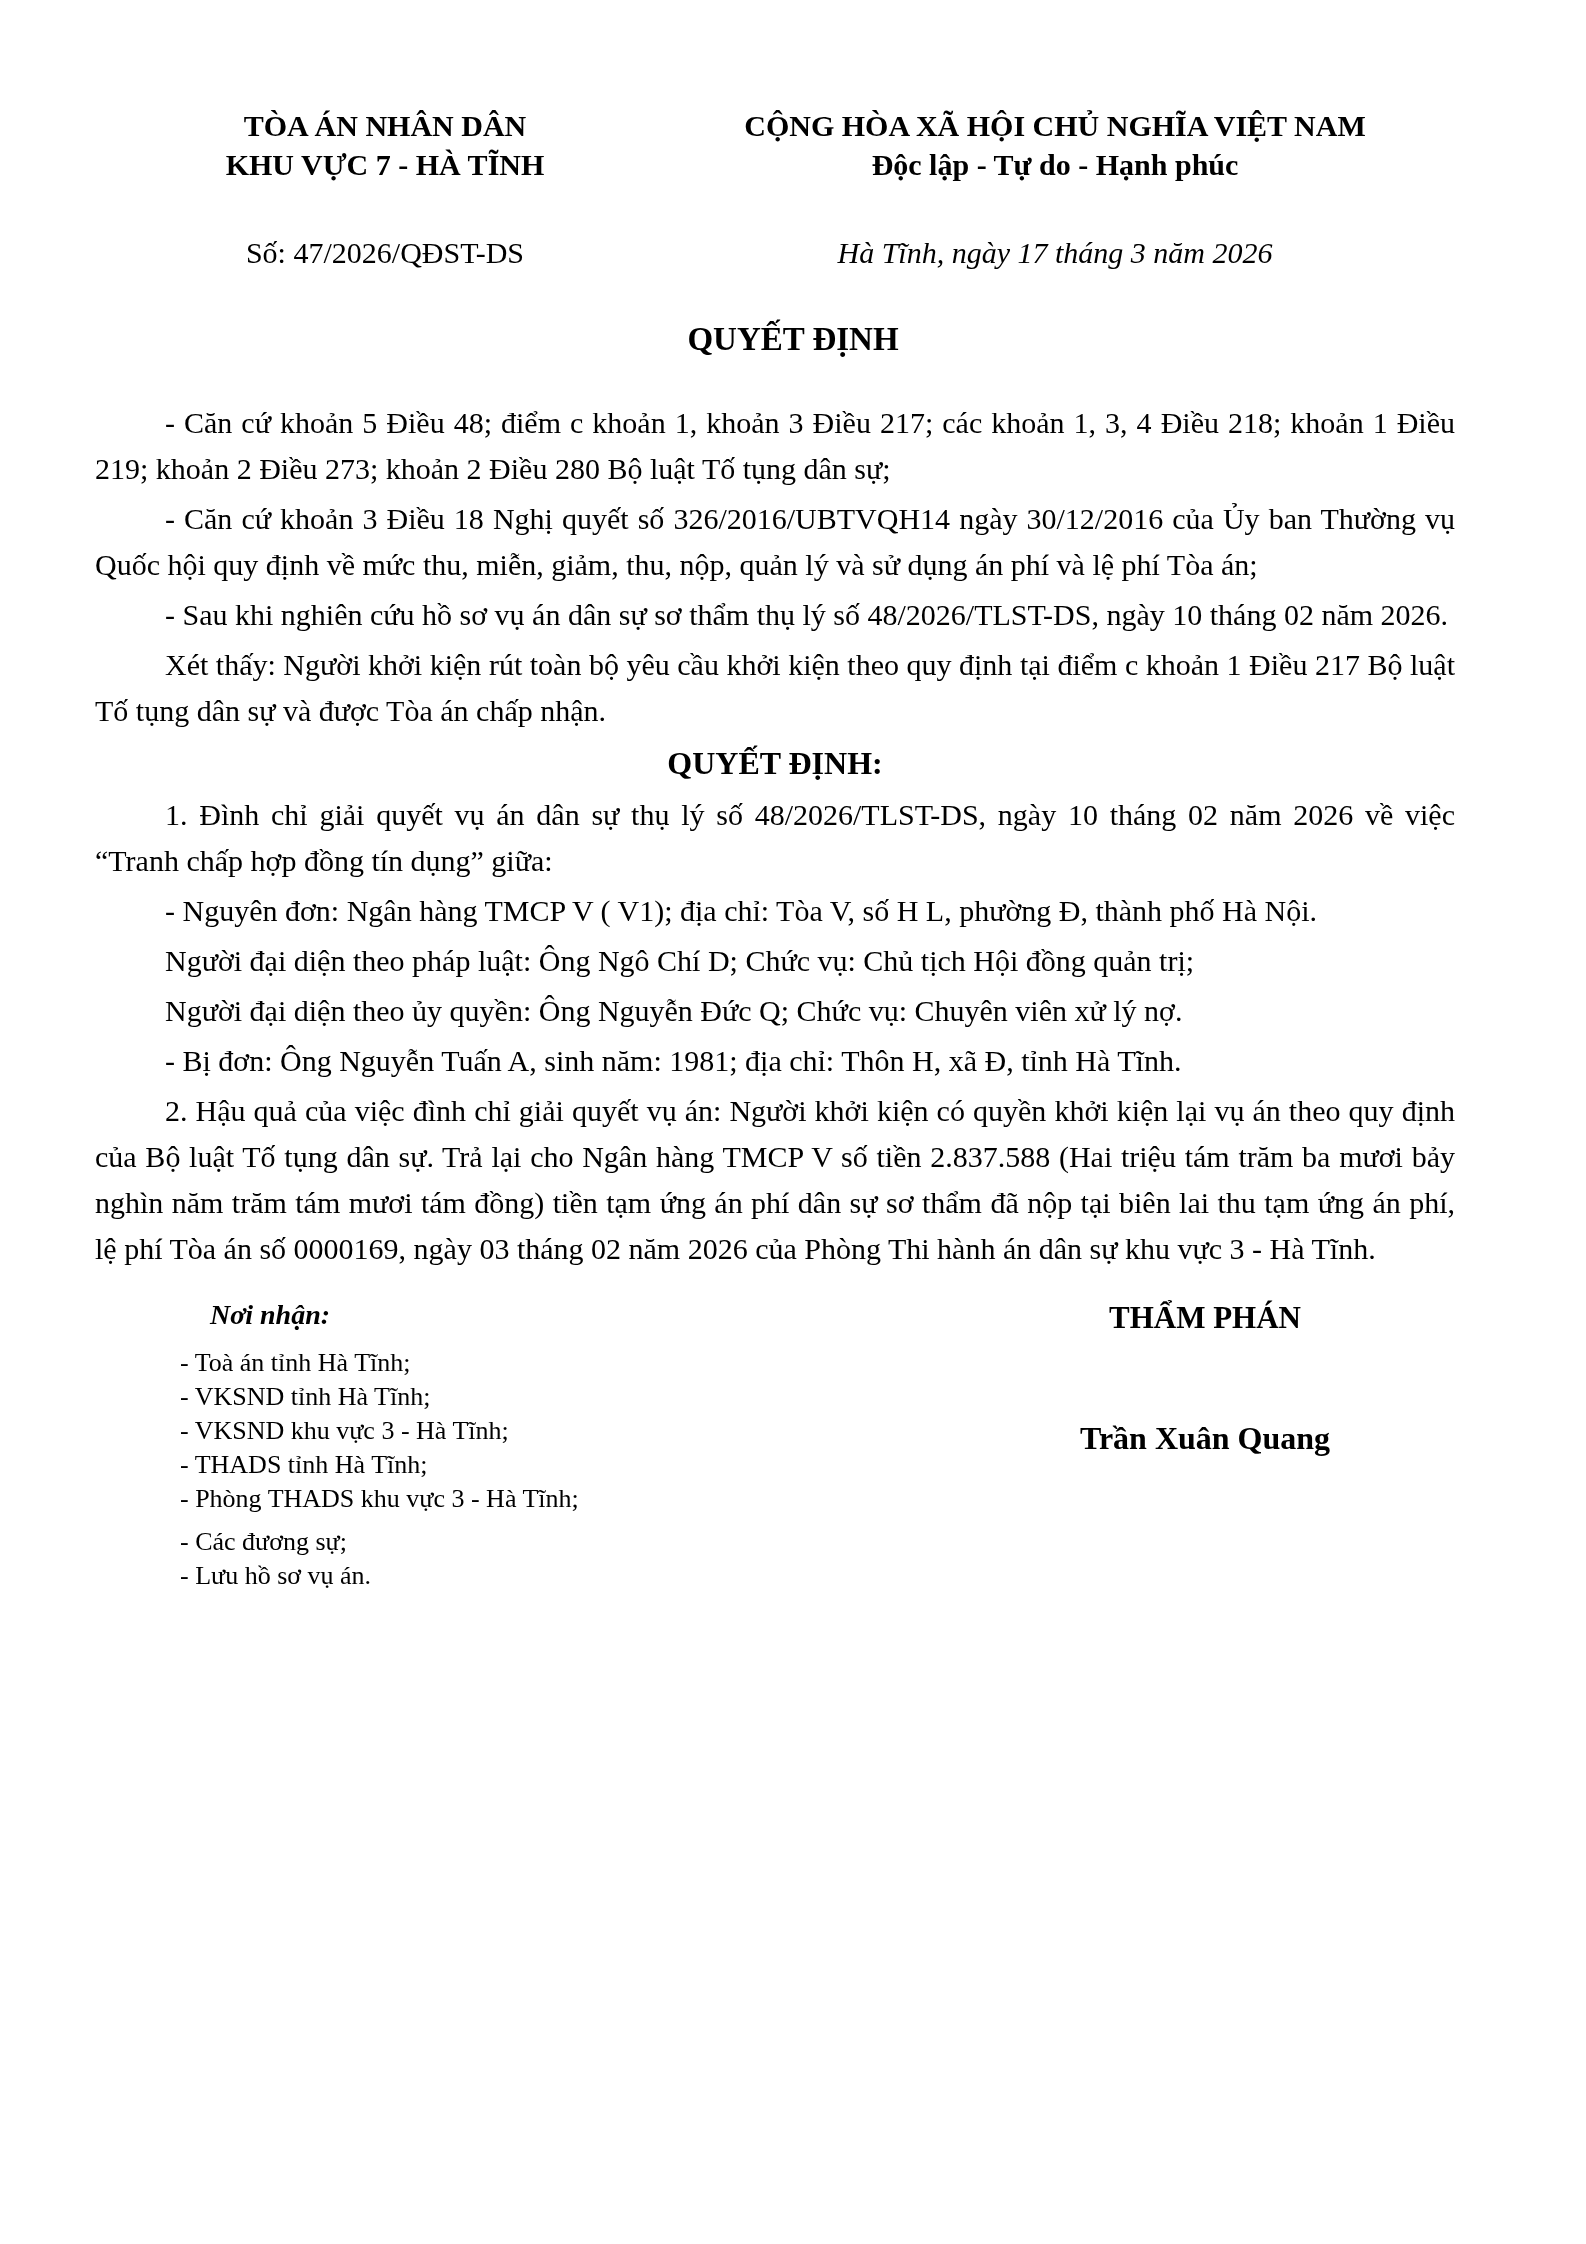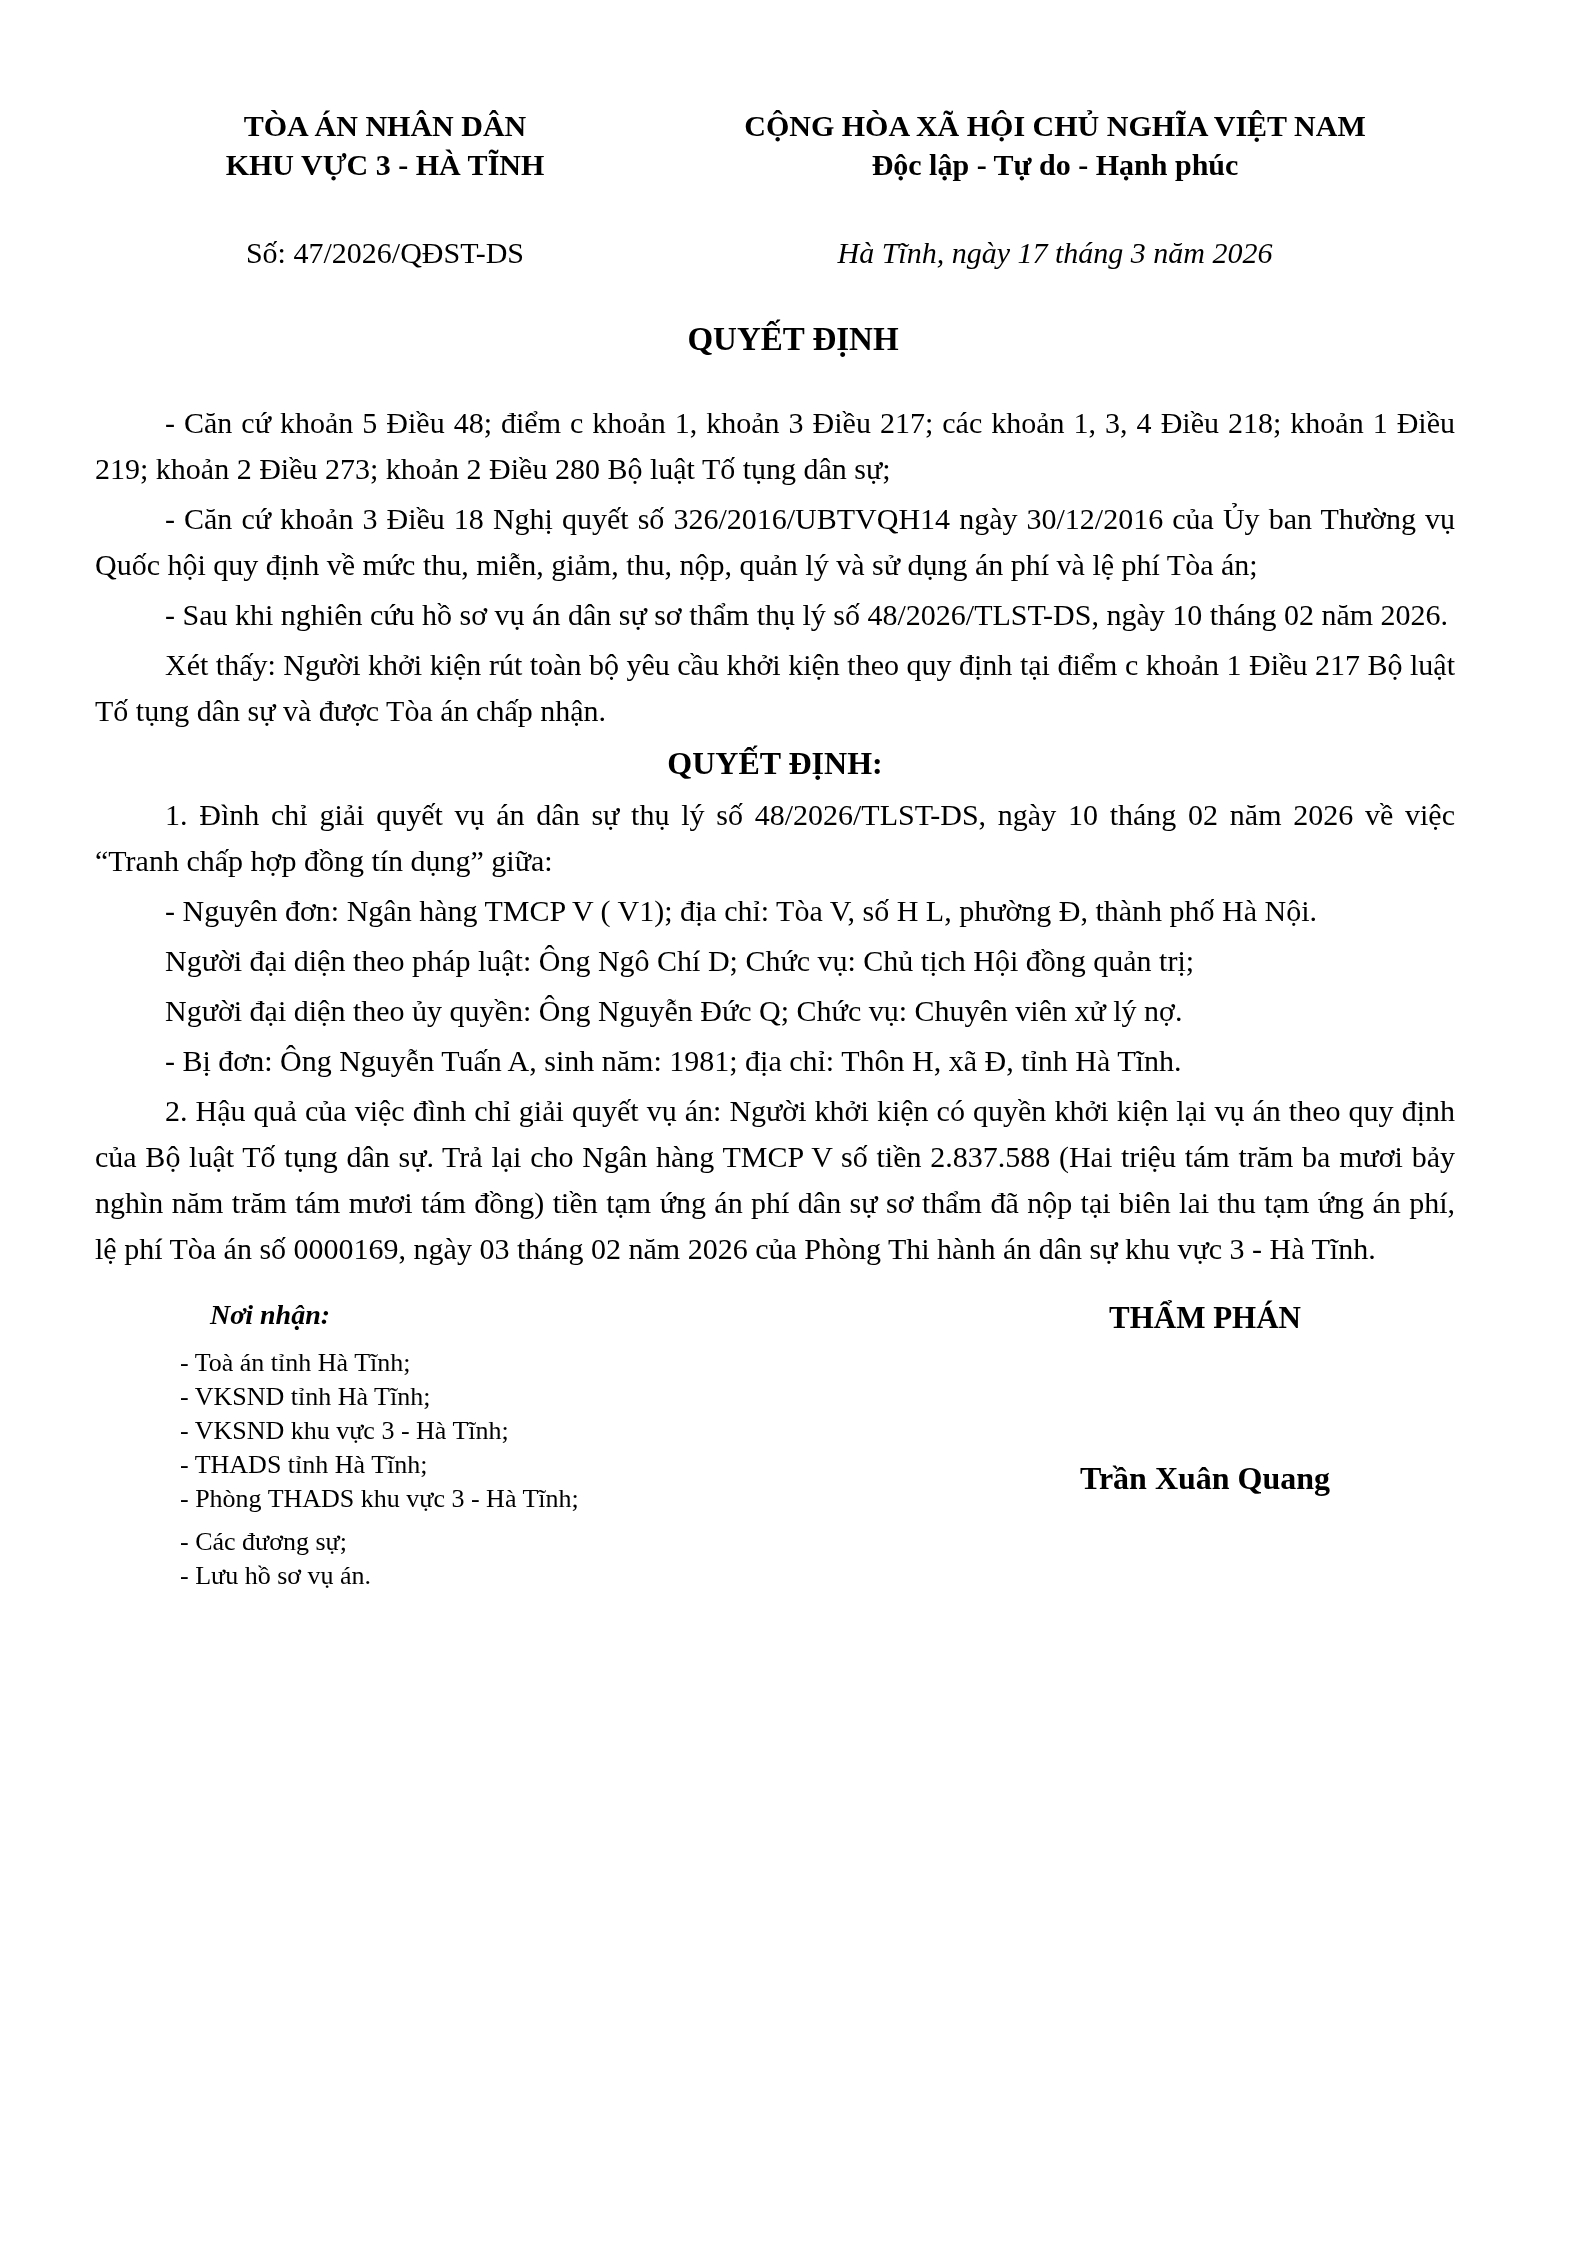--- a/index.html
+++ b/index.html
@@ -56,31 +56,31 @@
     font-style: italic;
     font-size: 28px;
     line-height: 34px;
     margin-bottom: 14px;
     margin-left: 30px;
   }
   .recipient-item { }
   .recipient-gap { margin-top: 9px; }
   .signature { width: 500px; text-align: center; }
   .judge-title { font-weight: bold; font-size: 31px; line-height: 40px; }
-  .judge-name  { font-weight: bold; font-size: 32px; line-height: 40px; margin-top: 120px; }
+  .judge-name  { font-weight: bold; font-size: 32px; line-height: 40px; margin-top: 80px; }
 </style>
 </head>
 <body>
 
 <div class="page">
 
   <div class="header">
     <div class="header-left">
       <div class="hdr-bold">TÒA ÁN NHÂN DÂN</div>
-      <div class="hdr-bold">KHU VỰC 3 - HÀ TĨNH</div>
+      <div class="hdr-bold">KHU VỰC 7 - HÀ TĨNH</div>
       <div class="doc-number">Số: 47/2026/QĐST-DS</div>
     </div>
     <div class="header-right">
       <div class="hdr-bold">CỘNG HÒA XÃ HỘI CHỦ NGHĨA VIỆT NAM</div>
       <div class="hdr-bold">Độc lập - Tự do - Hạnh phúc</div>
       <div class="date-line">Hà Tĩnh, ngày 17 tháng 3 năm 2026</div>
     </div>
   </div>
 
   <div class="title-block">

